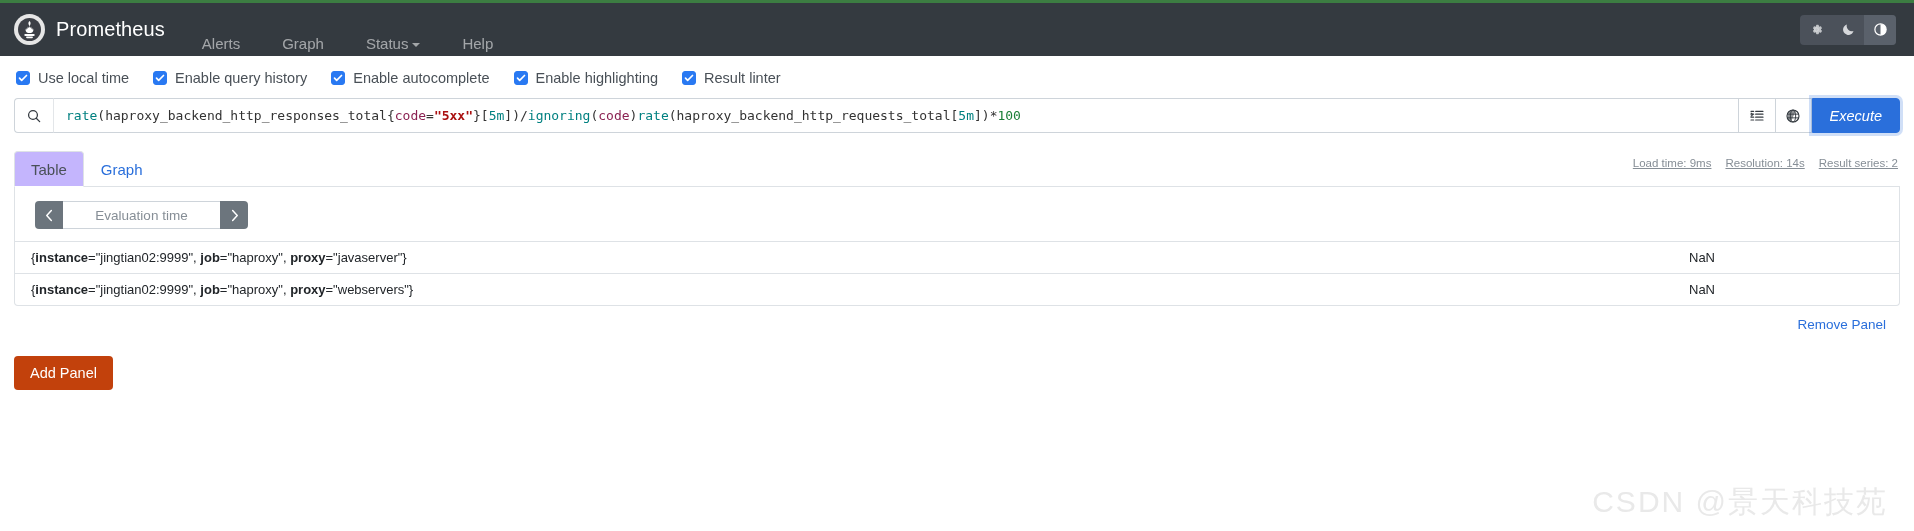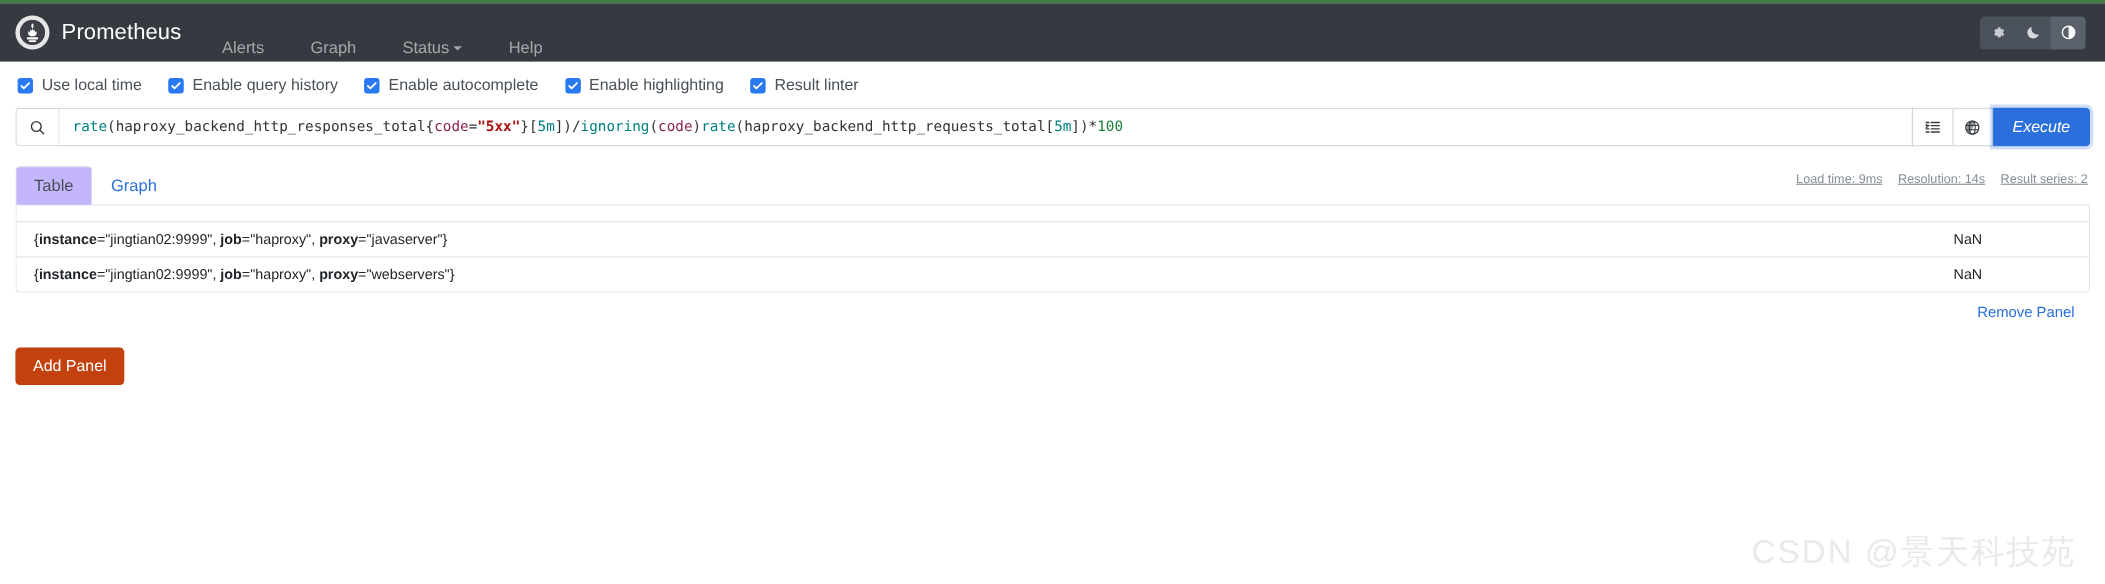--- a/index.html
+++ b/index.html
@@ -235,21 +235,21 @@
     border-collapse: collapse;
     font-size: 13px;
   }
   table.result td {
     border-top: 1px solid #dee2e6;
     padding: 8px 10px 8px 16px;
     color: #212529;
     vertical-align: middle;
   }
   table.result td.val {
-    text-align: center;
+    text-align: left;
     width: 230px;
     padding-left: 20px;
     color: #212529;
   }
   .metric { font-family: "Liberation Sans", sans-serif; font-size: 13px; }
   .metric .lname { font-weight: bold; }
 
   .remove-panel-row {
     text-align: right;
     margin: 9px 14px 0 0;
@@ -424,20 +424,33 @@
       <div class="tab active">Table</div>
       <div class="tab inactive">Graph</div>
     </div>
     <div class="query-stats">
       <span>Load time: 9ms</span>
       <span>Resolution: 14s</span>
       <span>Result series: 2</span>
     </div>
 
     <div class="panel-body">
+      <div class="eval-group">
+        <div class="eval-arrow">
+          <svg width="11" height="13" viewBox="0 0 12 14">
+            <path d="M8 1.5L3 7l5 5.5" fill="none" stroke="#ffffff" stroke-width="1.6" stroke-linecap="round" stroke-linejoin="round"></path>
+          </svg>
+        </div>
+        <div class="eval-input">Evaluation time</div>
+        <div class="eval-arrow">
+          <svg width="11" height="13" viewBox="0 0 12 14">
+            <path d="M4 1.5L9 7l-5 5.5" fill="none" stroke="#ffffff" stroke-width="1.6" stroke-linecap="round" stroke-linejoin="round"></path>
+          </svg>
+        </div>
+      </div>
 
       <table class="result">
         <tbody id="result-body">
             <tr>
               <td><span class="metric">{<span class="lname">instance</span><span>="jingtian02:9999", </span><span class="lname">job</span><span>="haproxy", </span><span class="lname">proxy</span><span>="javaserver"</span>}</span></td>
               <td class="val">NaN</td>
             </tr>
             <tr>
               <td><span class="metric">{<span class="lname">instance</span><span>="jingtian02:9999", </span><span class="lname">job</span><span>="haproxy", </span><span class="lname">proxy</span><span>="webservers"</span>}</span></td>
               <td class="val">NaN</td>

